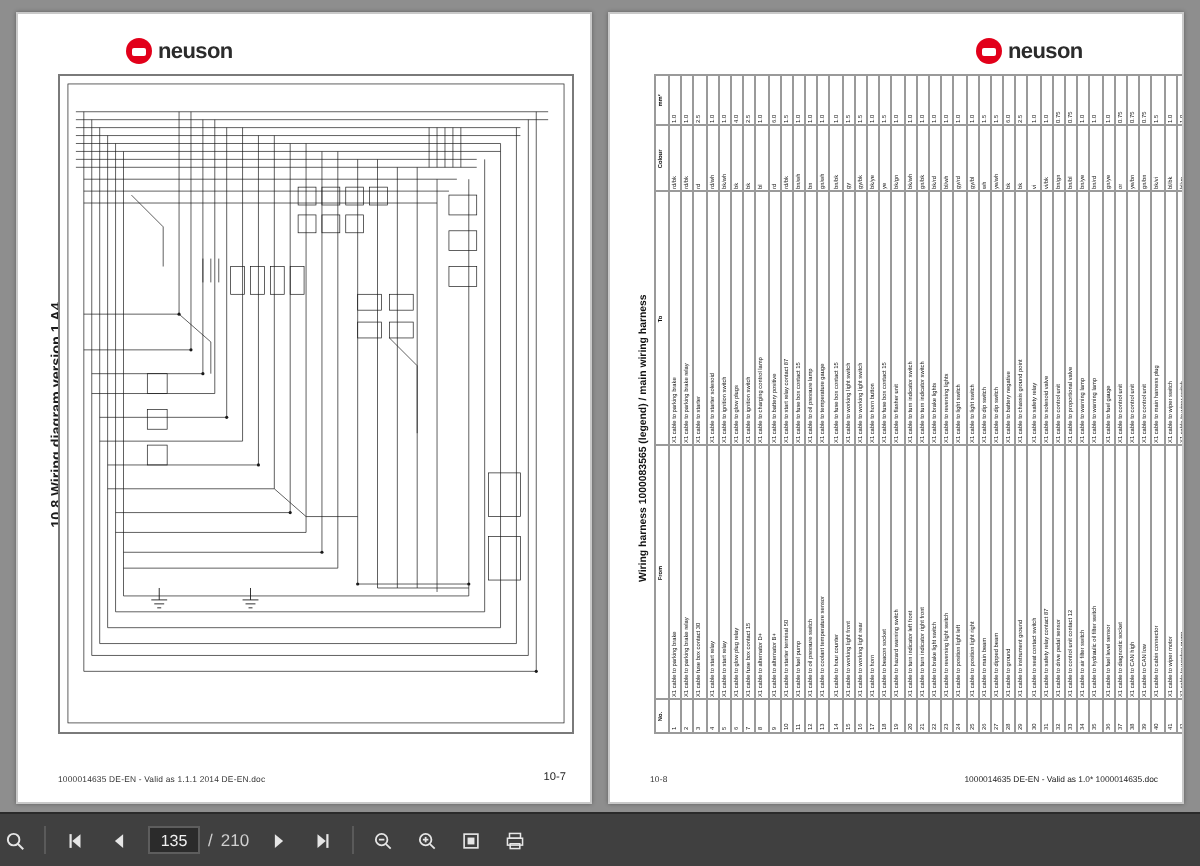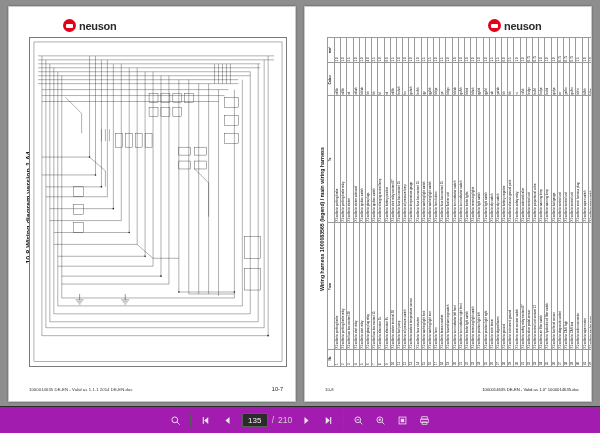--- a/index.html
+++ b/index.html
@@ -152,25 +152,24 @@
   .col-from { width: 100px; }
   .col-to { width: 100px; }
   .col-col { width: 26px; }
   .col-sec { width: 20px; }
 
   
   #toolbar {
     position: absolute;
     left: 0; bottom: 0;
     width: 600px; height: 27px;
-    background: #a21caf;
+    background: #404040;
     border-top: 1px solid #2a2a2a;
     display: flex;
     align-items: center;
-    justify-content: center;
     gap: 7px;
   }
   .tb-btn {
     width: 15px; height: 15px;
     display: flex;
     align-items: center;
     justify-content: center;
     color: #e6e6e6;
     font-size: 9px;
     cursor: pointer;

